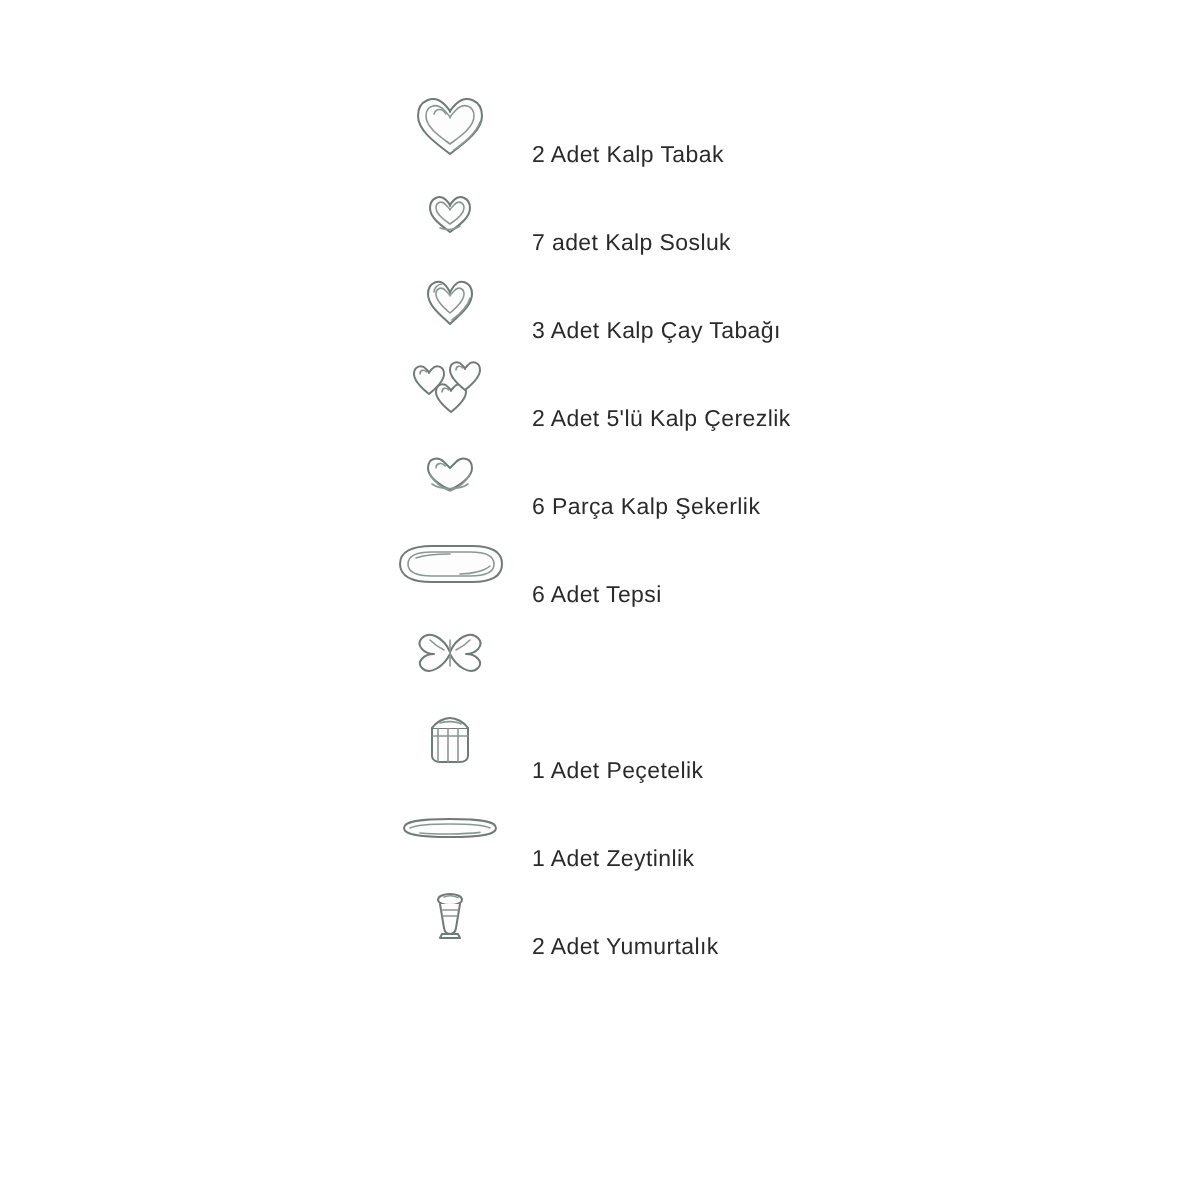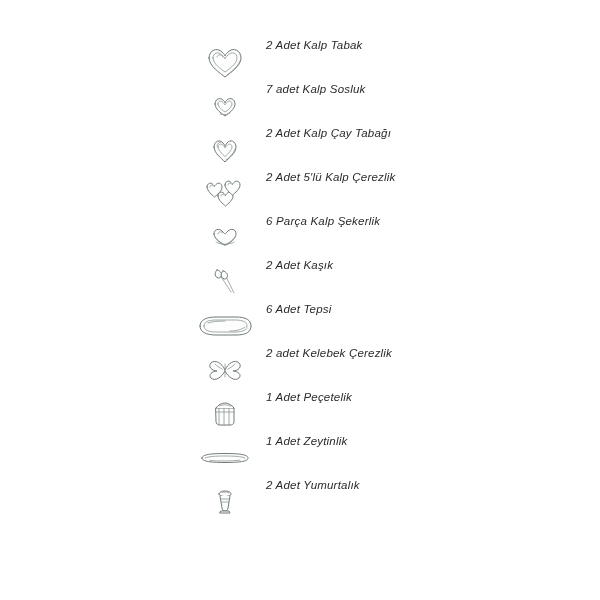--- a/index.html
+++ b/index.html
@@ -22,24 +22,23 @@
   .item-list {
     position: absolute;
     left: 190px;
     top: 40px;
     width: 330px;
     display: flex;
     flex-direction: column;
   }
   .item-row {
     display: flex;
-    align-items: flex-start;
+    align-items: flex-end;
     height: 44px;
     width: 100%;
-    font-style: italic;
   }
   .item-icon {
     width: 70px;
     height: 44px;
     display: flex;
     align-items: center;
     justify-content: center;
     flex: 0 0 70px;
   }
   .item-icon svg {
@@ -102,21 +101,21 @@
 
     <div class="item-row">
       <span class="item-icon">
         <svg width="56" height="40" viewBox="0 0 56 40">
           <path class="sk" d="M17 17 C17 11, 23 9, 26 13 C27 14.5, 28 15.5, 28 16.5 C28 15.5, 29 14.5, 30 13 C33 9, 39 11, 39 17 C39 23, 32 28, 28 32 C24 28, 17 23, 17 17 Z"></path>
           <path class="sk-thin" d="M21 17 C21 14, 24 13, 26 15.5 C27 16.5, 28 17.5, 28 18 C28 17.5, 29 16.5, 30 15.5 C32 13, 35 14, 35 17 C35 20, 31 24, 28 26.5 C25 24, 21 20, 21 17 Z"></path>
           <path class="sk-thin" d="M24 12 C22 12, 20 14, 20 16"></path>
           <path class="sk-thin" d="M29 30 C33 27, 37 23, 38 19"></path>
         </svg>
       </span>
-      <span class="item-label">2 Adet Kalp Çay Tabağı</span>
+      <span class="item-label">3 Adet Kalp Çay Tabağı</span>
     </div>
 
     <div class="item-row">
       <span class="item-icon">
         <svg width="56" height="40" viewBox="0 0 56 40">
           <path class="sk" d="M10 13 C10 9, 14 8, 16 10.5 C17 11.5, 17.5 12, 17.5 12.5 C17.5 12, 18 11.5, 19 10.5 C21 8, 25 9, 25 13 C25 17, 20 21, 17.5 23 C15 21, 10 17, 10 13 Z"></path>
           <path class="sk" d="M21 22 C21 18, 25 17, 27 19.5 C28 20.5, 28.5 21, 28.5 21.5 C28.5 21, 29 20.5, 30 19.5 C32 17, 36 18, 36 22 C36 26, 31 30, 28.5 32 C26 30, 21 26, 21 22 Z"></path>
           <path class="sk" d="M28 11 C28 7, 32 6, 34 8.5 C35 9.5, 35.5 10, 35.5 10.5 C35.5 10, 36 9.5, 37 8.5 C39 6, 43 7, 43 11 C43 15, 38 19, 35.5 21 C33 19, 28 15, 28 11 Z"></path>
           <path class="sk-thin" d="M13 13 C13 11, 15 10.5, 16.3 12"></path>
           <path class="sk-thin" d="M31 11 C31 9, 33 8.5, 34.3 10"></path>
@@ -131,31 +130,20 @@
         <svg width="56" height="40" viewBox="0 0 56 40">
           <path class="sk" d="M17 16 C17 11, 22 10, 25 13 C26.5 14.5, 27.5 15.5, 28 16 C28.5 15.5, 29.5 14.5, 31 13 C34 10, 39 11, 39 16 C39 20, 34 24, 28 27 C22 24, 17 20, 17 16 Z"></path>
           <path class="sk-thin" d="M18 19 C20 23, 24 26, 28 27.5 C32 26, 36 23, 38 19"></path>
           <path class="sk-thin" d="M21 16 C21 13.5, 24 13, 25.6 15"></path>
           <path class="sk-thin" d="M19 24 C23 27, 33 27, 37 24"></path>
         </svg>
       </span>
       <span class="item-label">6 Parça Kalp Şekerlik</span>
     </div>
 
-    <div class="item-row">
-      <span class="item-icon">
-        <svg width="56" height="40" viewBox="0 0 56 40">
-          <path class="sk" d="M20 8 C17.5 10, 17.5 14, 20 15.5 C22 16.8, 24 15.5, 24.5 13.5 C25 11, 23 8.5, 20 8 Z"></path>
-          <path class="sk-thin" d="M24 14.5 L34 30"></path>
-          <path class="sk" d="M26 9 C23.5 11, 23.5 15, 26 16.5 C28 17.8, 30 16.5, 30.5 14.5 C31 12, 29 9.5, 26 9 Z"></path>
-          <path class="sk-thin" d="M29.5 15.5 L37 31"></path>
-        </svg>
-      </span>
-      <span class="item-label">2 Adet Kaşık</span>
-    </div>
 
     <div class="item-row">
       <span class="item-icon">
         <svg width="66" height="40" viewBox="0 0 66 40">
           <path class="sk" d="M8 20 C8 14, 14 11, 24 11 L44 11 C54 11, 59 14, 59 20 C59 26, 54 29, 44 29 L24 29 C14 29, 8 26, 8 20 Z"></path>
           <path class="sk-thin" d="M12 20 C12 16, 16 14, 24 14 L43 14 C51 14, 55 16, 55 20 C55 24, 51 26, 43 26 L24 26 C16 26, 12 24, 12 20 Z"></path>
           <path class="sk-thin" d="M16 17 C20 15.5, 26 15, 33 15"></path>
           <path class="sk-thin" d="M38 25 C45 25, 51 23, 53 21"></path>
         </svg>
       </span>
@@ -164,21 +152,20 @@
 
     <div class="item-row">
       <span class="item-icon">
         <svg width="56" height="40" viewBox="0 0 56 40">
           <path class="sk" d="M28 20 C25 13, 18 9, 14 13 C10.5 16.5, 15 21, 20 21 C15 21, 11 25, 14 28 C18 32, 25 27, 28 21 C31 27, 38 32, 42 28 C45 25, 41 21, 36 21 C41 21, 45.5 16.5, 42 13 C38 9, 31 13, 28 20 Z"></path>
           <path class="sk-thin" d="M28 14 L28 27"></path>
           <path class="sk-thin" d="M18 14 C20 16, 23 18, 25 19"></path>
           <path class="sk-thin" d="M38 14 C36 16, 33 18, 31 19"></path>
         </svg>
       </span>
-      <span class="item-label">2 adet Kelebek Çerezlik</span>
     </div>
 
 
     <div class="item-row">
       <span class="item-icon">
         <svg width="56" height="40" viewBox="0 0 56 40">
           <path class="sk" d="M19 14 L37 14 L37 28 C37 30, 35 31, 33 31 L23 31 C21 31, 19 30, 19 28 Z"></path>
           <path class="sk-thin" d="M19 18 L37 18"></path>
           <path class="sk-thin" d="M22 14 L22 31"></path>
           <path class="sk-thin" d="M27 14 L27 31"></path>

